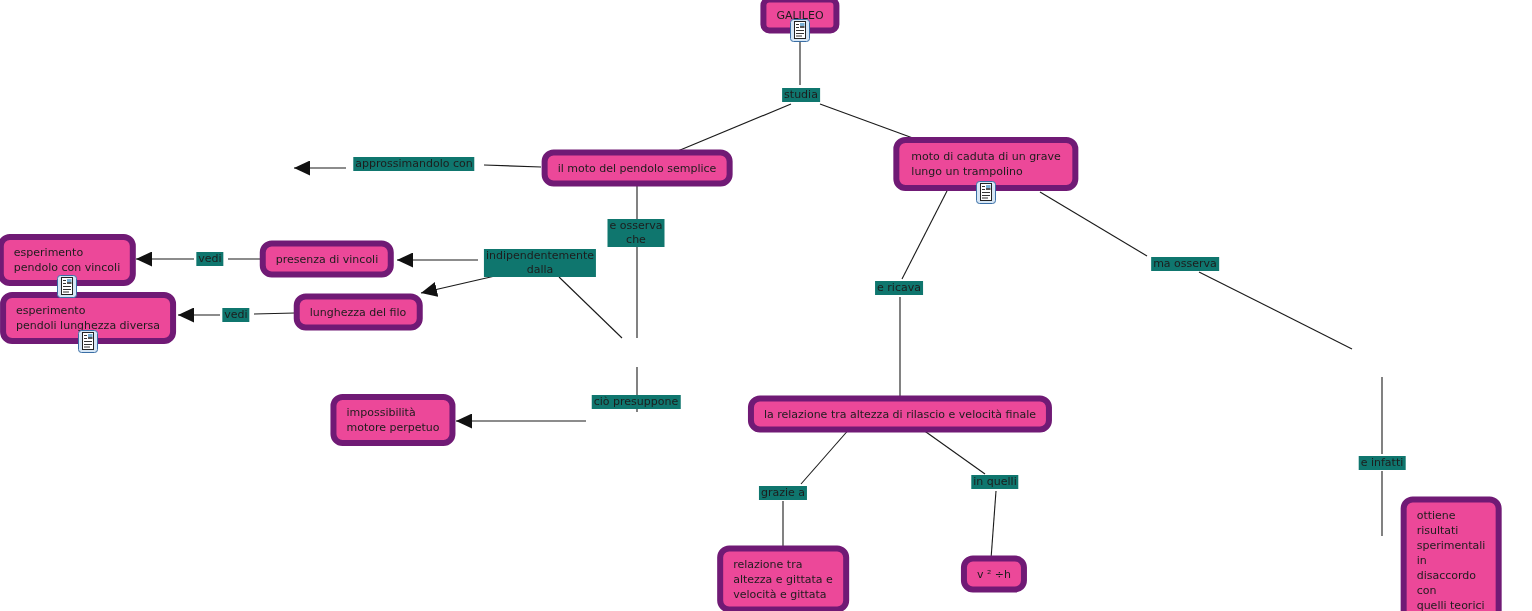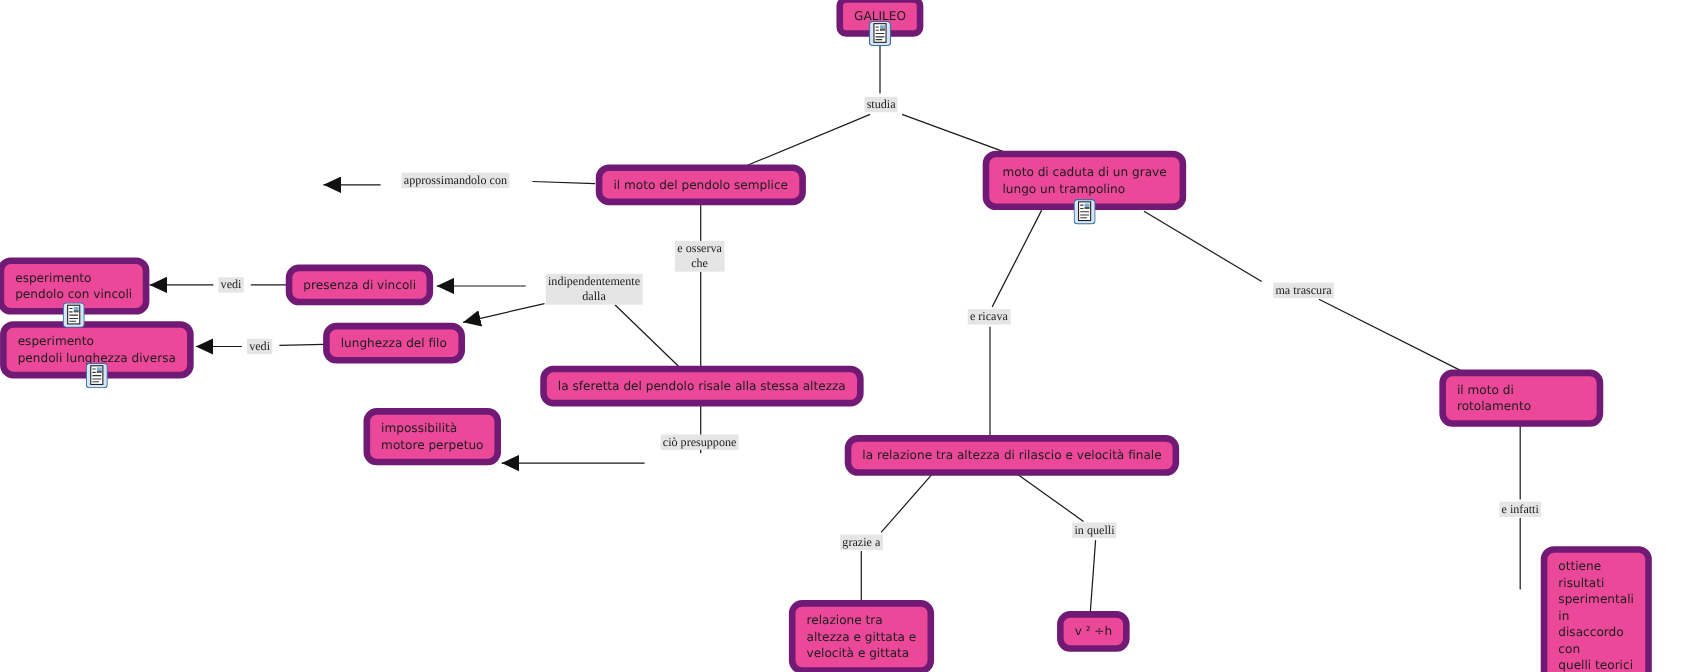--- a/index.html
+++ b/index.html
@@ -36,24 +36,23 @@
     box-sizing: border-box;
   }
   .link-label {
     position: absolute;
     transform: translate(-50%, -50%);
     font-size: 11px;
     line-height: 14px;
     color: #1d1d1d;
     text-align: center;
     white-space: pre-line;
-    background: #e5e5e5;
+    background: #0f766e;
     padding: 0 2px;
     z-index: 1;
-    font-family: Liberation Serif, serif;
   }
   .res-icon {
     position: absolute;
     width: 20px;
     height: 23px;
     z-index: 3;
     cursor: pointer;
   }
 </style>
 </head>
@@ -100,44 +99,42 @@
   <div class="link-label" style="left:801px;top:95px">studia</div>
   <div class="link-label" style="left:414px;top:164px">approssimandolo con</div>
   <div class="link-label" style="left:636px;top:233px">e osserva
 che</div>
   <div class="link-label" style="left:540px;top:263px">indipendentemente
 dalla</div>
   <div class="link-label" style="left:210px;top:259px">vedi</div>
   <div class="link-label" style="left:236px;top:315px">vedi</div>
   <div class="link-label" style="left:636px;top:402px">ciò presuppone</div>
   <div class="link-label" style="left:899px;top:288px">e ricava</div>
-  <div class="link-label" style="left:1185px;top:264px">ma trascura</div>
+  <div class="link-label" style="left:1185px;top:264px">ma osserva</div>
   <div class="link-label" style="left:783px;top:493px">grazie a</div>
   <div class="link-label" style="left:995px;top:482px">in quelli</div>
   <div class="link-label" style="left:1382px;top:463px">e infatti</div>
 
   <div class="concept" style="left:800px;top:15px;border-radius:9px">GALILEO</div>
   <div class="concept" style="left:986px;top:164px;padding:6px 12px">moto di caduta di un grave
 lungo un trampolino</div>
   <div class="concept" style="left:637px;top:168px">il moto del pendolo semplice</div>
   <div class="concept" style="left:67px;top:260px">esperimento
 pendolo con vincoli</div>
   <div class="concept" style="left:327px;top:259px">presenza di vincoli</div>
   <div class="concept" style="left:88px;top:318px">esperimento
 pendoli lunghezza diversa</div>
   <div class="concept" style="left:358px;top:312px">lunghezza del filo</div>
-  <div class="concept" style="left:638px;top:351px">la sferetta del pendolo risale alla stessa altezza</div>
-  <div class="concept" style="left:393px;top:397px">impossibilità
+  <div class="concept" style="left:393px;top:420px">impossibilità
 motore perpetuo</div>
-  <div class="concept" style="left:920px;top:414px">la relazione tra altezza di rilascio e velocità finale</div>
+  <div class="concept" style="left:900px;top:414px">la relazione tra altezza di rilascio e velocità finale</div>
   <div class="concept" style="left:783px;top:579px">relazione tra
 altezza e gittata e
 velocità e gittata</div>
   <div class="concept" style="left:994px;top:574px">v ² ÷h</div>
-  <div class="concept" style="left:1383px;top:362px">il moto di rotolamento</div>
   <div class="concept" style="left:1451px;top:560px">ottiene risultati sperimentali in disaccordo con
 quelli teorici</div>
 
   <div class="res-icon" style="left:790px;top:19px">
     <svg width="20" height="23" viewBox="0 0 20 23">
       <rect x="0.5" y="0.5" width="19" height="22" rx="3" fill="#d6e6f5" stroke="#3a6ea5"></rect>
       <rect x="4.5" y="2.5" width="11" height="17" fill="#ffffff" stroke="#222222"></rect>
       <rect x="10" y="4" width="4.5" height="3" fill="#7ab0d4"></rect>
       <rect x="10" y="7" width="4.5" height="2" fill="#555555"></rect>
       <line x1="6" y1="5.5" x2="9" y2="5.5" stroke="#333333"></line>

